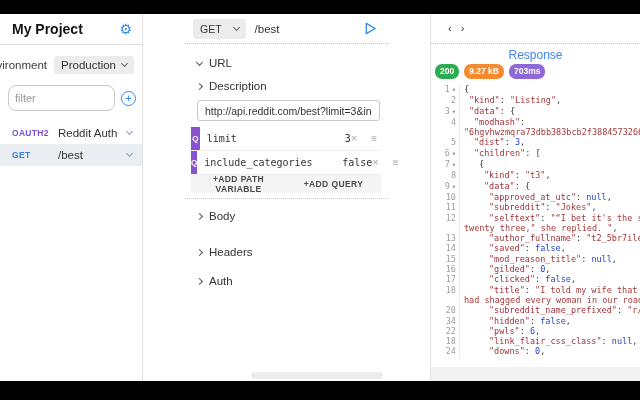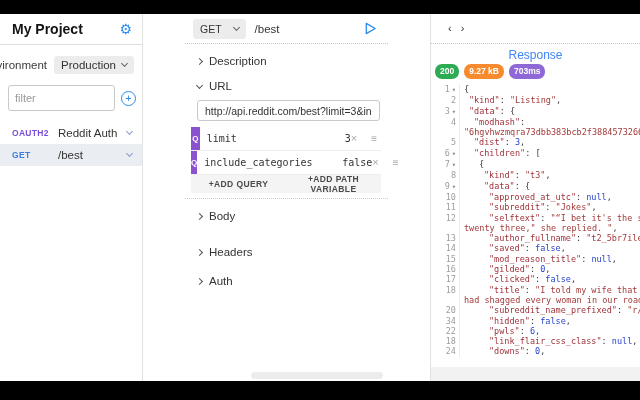--- a/index.html
+++ b/index.html
@@ -18,21 +18,21 @@
   .sb-title { font-size:14px; font-weight:bold; color:#141414; }
   .gear { color:#2b8ceb; font-size:14px; line-height:1; cursor:pointer; }
   .env-row { display:flex; align-items:center; justify-content:flex-end; gap:7px; padding:11px 8px 6px 12px; }
   .env-label { font-size:11.5px; color:#3c3c3c; }
   .select-box { background:#ececec; border-radius:3px; font-size:11.5px; color:#333;
                 padding:3px 7px; display:flex; align-items:center; gap:6px; cursor:pointer; }
   .chev { width:5px; height:5px; border-right:1.4px solid #666; border-bottom:1.4px solid #666;
           transform:rotate(45deg); margin-top:-3px; flex:0 0 auto; }
   .chev.blue { border-color:#8b9dc9; }
   .filter-row { display:flex; align-items:center; gap:6px; padding:5px 6px 6px 8px; }
-  .filter-input { flex:1; height:24px; border:1px solid #c9c9c9; border-radius:3px;
+  .filter-input { flex:1; height:24px; border:1px solid #c9c9c9; border-radius:8px;
                   font-size:11px; color:#444; padding:12px 6px; outline:none; min-width:0; }
   .filter-input::placeholder { color:#9a9a9a; }
   .add-circle { width:15px; height:15px; flex:0 0 15px; border:1.4px solid #2b8ceb; border-radius:50%;
                 color:#2b8ceb; display:flex; align-items:center; justify-content:center;
                 font-size:11px; line-height:1; cursor:pointer; }
   .sb-item { height:22px; display:flex; align-items:center; padding:0 10px 0 12px; gap:6px;
              font-size:11.5px; color:#333; cursor:pointer; }
   .sb-item.first { margin-top:5px; }
   .sb-item.selected { background:#eaeef3; }
   .method { font-size:8.5px; font-weight:bold; letter-spacing:.3px; width:40px; flex:0 0 40px; }
@@ -137,28 +137,28 @@
           <span class="chev"></span>
         </span>
         <span class="req-path">/best</span>
         <span class="send-btn">
           <svg width="15" height="15" viewBox="0 0 16 16">
             <path d="M3.5 2.5 L13 8 L3.5 13.5 Z" fill="none" stroke="#2b8ceb" stroke-width="1.4" stroke-linejoin="round"></path>
           </svg>
         </span>
       </div>
 
-      <div class="sec" style="margin:11px 0 0 12px">
-        <span class="sec-caret-r"></span>
-        <span>Description</span>
-      </div>
-
       <div class="sec" style="margin:13px 0 0 12px">
         <span class="sec-caret-d"></span>
         <span>URL</span>
+      </div>
+
+      <div class="sec" style="margin:11px 0 0 12px">
+        <span class="sec-caret-r"></span>
+        <span>Description</span>
       </div>
 
       <input class="url-input" value="http://api.reddit.com/best?limit=3&amp;include_categories=false" style="">
 
       <div class="params">
         <div id="param-rows">
             <div class="param-row">
               <span class="q-badge" style="background: rgb(138, 82, 207);">Q</span>
               <span class="p-name">limit</span>
               <span class="p-value">3</span>
@@ -167,22 +167,22 @@
             </div>
             <div class="param-row">
               <span class="q-badge" style="background: rgb(138, 82, 207);">Q</span>
               <span class="p-name">include_categories</span>
               <span class="p-value">false</span>
               <span class="p-x">×</span>
               <span class="p-drag">≡</span>
             </div>
           </div>
         <div class="params-footer">
+          <span class="pf-btn">+ADD PATH VARIABLE</span>
           <span class="pf-btn">+ADD QUERY</span>
-          <span class="pf-btn">+ADD PATH VARIABLE</span>
         </div>
       </div>
 
       <div class="req-divider"></div>
 
       <div class="sec" style="margin:11px 0 0 12px">
         <span class="sec-caret-r"></span>
         <span>Body</span>
       </div>
       <div class="sec" style="margin:24px 0 0 12px">

